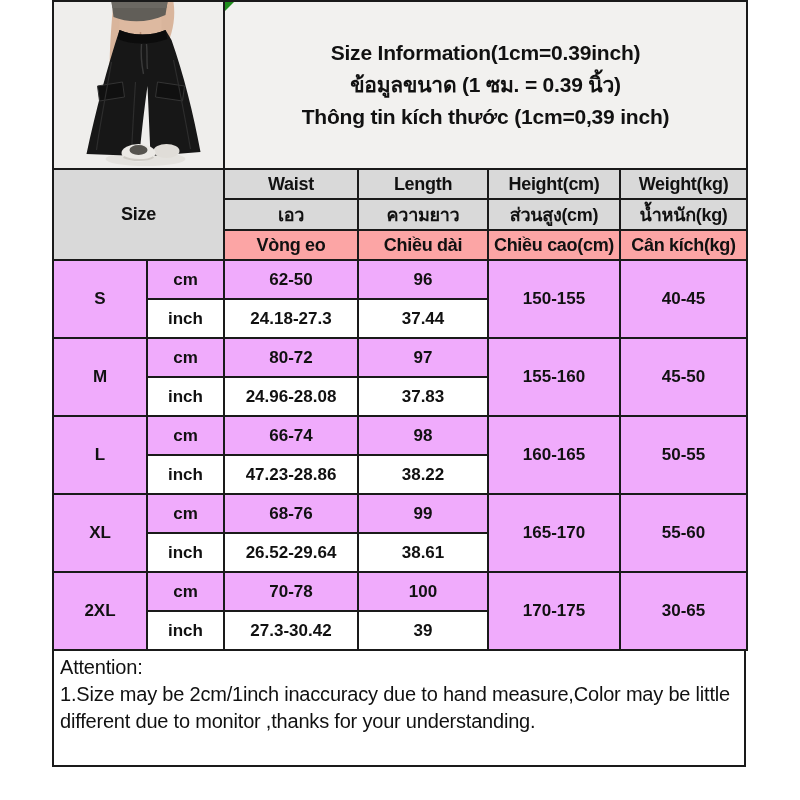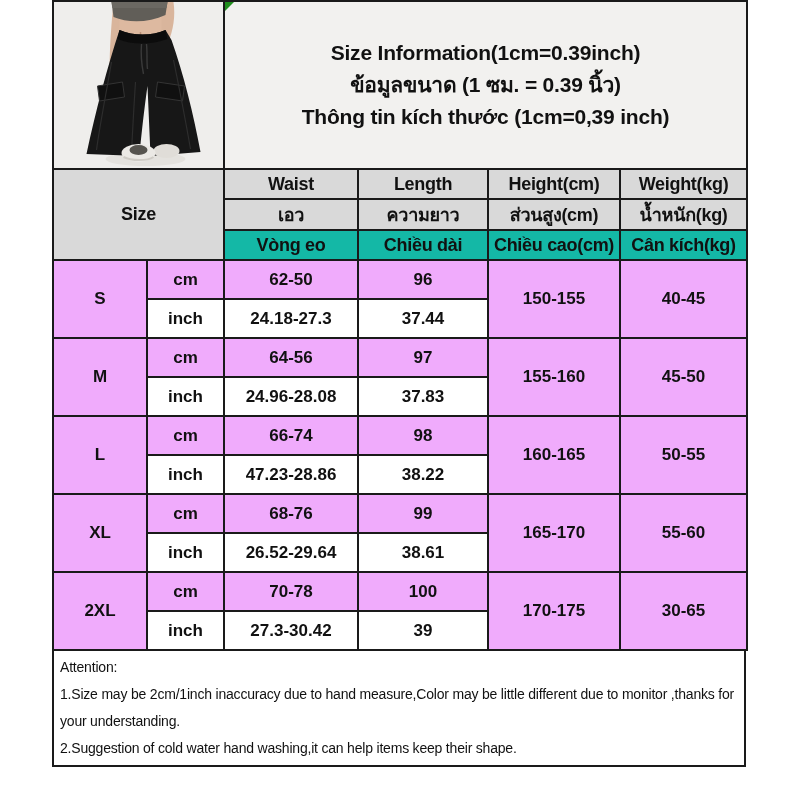--- a/index.html
+++ b/index.html
@@ -8,30 +8,30 @@
   .sheet{position:absolute;left:52px;top:0;width:694px;}
   table.size-table{border-collapse:collapse;table-layout:fixed;width:694px;}
   table.size-table td{border:2px solid #1a1a1a;text-align:center;vertical-align:middle;overflow:hidden;padding:0;}
   
   td.photo-cell{background:#efeeec;height:166px;}
   td.title-cell{background:#f2f1ef;position:relative;}
   .title-line{font-weight:bold;font-size:21px;line-height:32px;letter-spacing:-0.2px;}
   
   td.size-cell{background:#d9d9d9;font-size:38px;font-weight:bold;letter-spacing:0.5px;}
   tr.hdr td{background:#d9d9d9;font-weight:bold;font-size:18px;height:28px;letter-spacing:-0.3px;}
-  tr.hdr.vi td{background:#14b8a6;}
+  tr.hdr.vi td{background:#fca5a5;}
   
   tr.cm-row td, tr.inch-row td{height:37px;font-weight:bold;font-size:17px;}
   tr.cm-row td{background:#f0abfc;}
   tr.inch-row td{background:#ffffff;}
   td.label-cell{background:#d9d9d9;font-size:18px;font-weight:bold;}
   td.merged-cell{background:#f1f1ef;}
   
   .attention{box-sizing:border-box;border:2px solid #1a1a1a;border-top:none;height:116px;
-    padding:3px 8px 0 6px;background:#fff;font-size:14px;line-height:27px;letter-spacing:-0.2px;text-align:left;}
+    padding:3px 8px 0 6px;background:#fff;font-size:20px;line-height:27px;letter-spacing:-0.2px;text-align:left;}
   
   .corner-marker{position:absolute;width:0;height:0;border-top:9px solid #1f8c1c;border-right:9px solid transparent;}
   svg{display:block;}
 </style>
 </head>
 <body>
 
 <div class="stage">
   <div class="sheet">
 
@@ -119,21 +119,21 @@
       </tr>
       <tr class="inch-row">
         <td>inch</td>
         <td>24.18-27.3</td>
         <td>37.44</td>
       </tr>
 
       <tr class="cm-row">
         <td class="label-cell" rowspan="2">M</td>
         <td>cm</td>
-        <td>64-56</td>
+        <td>80-72</td>
         <td>97</td>
         <td class="merged-cell" rowspan="2">155-160</td>
         <td class="merged-cell" rowspan="2">45-50</td>
       </tr>
       <tr class="inch-row">
         <td>inch</td>
         <td>24.96-28.08</td>
         <td>37.83</td>
       </tr>
 
@@ -177,17 +177,16 @@
         <td>inch</td>
         <td>27.3-30.42</td>
         <td>39</td>
       </tr>
     </tbody>
       </table>
 
     <div class="attention">
       <div>Attention:</div>
       <div>1.Size may be 2cm/1inch inaccuracy due to hand measure,Color may be little different due to monitor ,thanks for your understanding.</div>
-      <div>2.Suggestion of cold water hand washing,it can help items keep their shape.</div>
     </div>
 
   </div>
 </div>
 
 </body></html>

